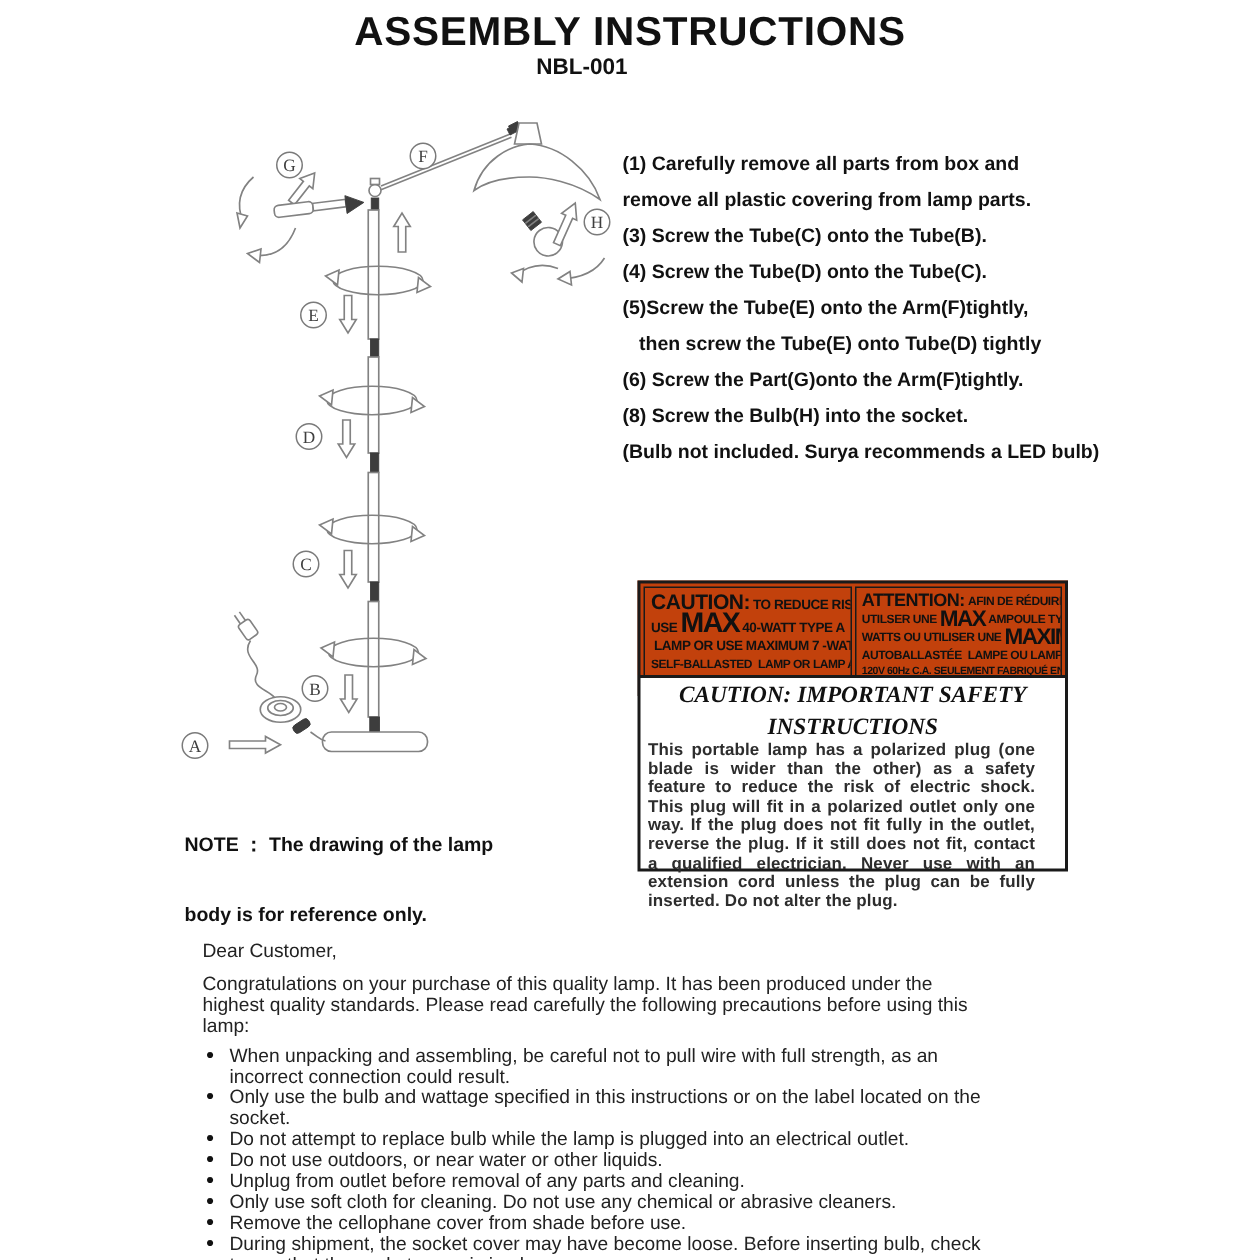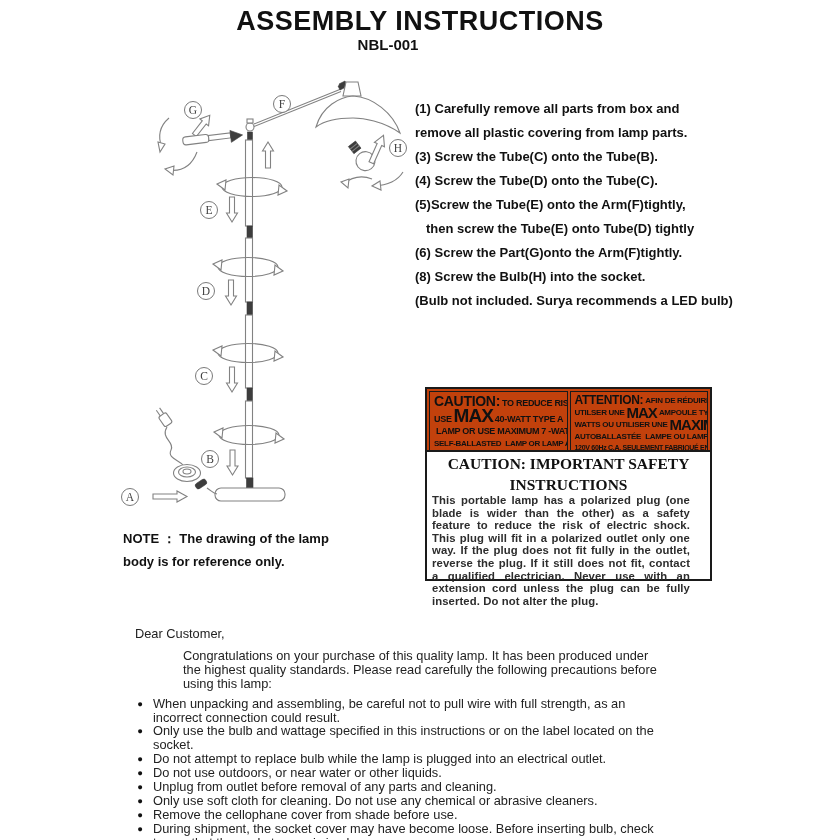--- a/index.html
+++ b/index.html
@@ -22,29 +22,29 @@
   .rating .rl{white-space:nowrap;font-weight:bold;color:#111;letter-spacing:-.3px;line-height:12px;display:flex;align-items:baseline;gap:2px;}
   .rating .big{font-size:14px;}
   .rating .huge{font-size:19px;line-height:13px;letter-spacing:-1px;}
   .rating .huge2{font-size:15px;line-height:12px;letter-spacing:-1px;}
   .rating .sm{font-size:9px;}
   .rating .xs{font-size:8px;}
   .rating .fr .rl{line-height:11.5px;align-items:center;}
   .bulb{display:inline-block;vertical-align:baseline;}
   
   .safety{left:425px;top:450px;width:287px;height:131px;border:2px solid #1a1a1a;box-sizing:border-box;background:#fff;}
-  .safety .st{font-family:"Liberation Serif",serif;font-weight:bold;font-size:15.5px;text-align:center;line-height:17px;margin-top:3px;color:#111;}
+  .safety .st{font-family:"Liberation Serif",serif;font-weight:bold;font-size:15.5px;text-align:center;line-height:17px;margin-top:3px;color:#111;font-style:italic;}
   .safety .sb{font-size:11.3px;font-weight:bold;color:#2d2d2d;text-align:justify;padding:1px 20px 0 5px;line-height:12.6px;letter-spacing:.1px;}
   
   .note{left:123px;top:528px;width:300px;font-size:13px;font-weight:bold;color:#111;}
-  .note .nl{height:22.5px;line-height:22.5px;white-space:nowrap;}
+  .note .nl{height:22.5px;line-height:22.5px;white-space:nowrap;margin-top:24px;}
   
   .customer{left:135px;top:627px;width:522px;font-size:12.8px;line-height:13.9px;color:#222;}
   .customer .salutation{margin-bottom:8px;}
-  .customer .intro{margin-bottom:6px;margin-left:48px;}
+  .customer .intro{margin-bottom:6px;}
   .customer ul{list-style:none;margin:0;padding:0;}
   .customer li{display:flex;gap:8px;margin:0;}
   .customer li .dot{width:10px;flex:0 0 10px;font-size:9.5px;line-height:13.9px;color:#111;text-align:center;}
   
   .diagram{left:105px;top:80px;}
   .ln{stroke:#828282;fill:none;stroke-width:1.1;}
   .fw{fill:#ffffff;stroke:#828282;stroke-width:1.1;}
   .dk{fill:#3d3d3d;stroke:#3d3d3d;stroke-width:.6;}
   .circ{fill:#fff;stroke:#7a7a7a;stroke-width:1;}
   .lbl{font-family:"Liberation Serif",serif;font-size:11.5px;fill:#3f3f3f;}

